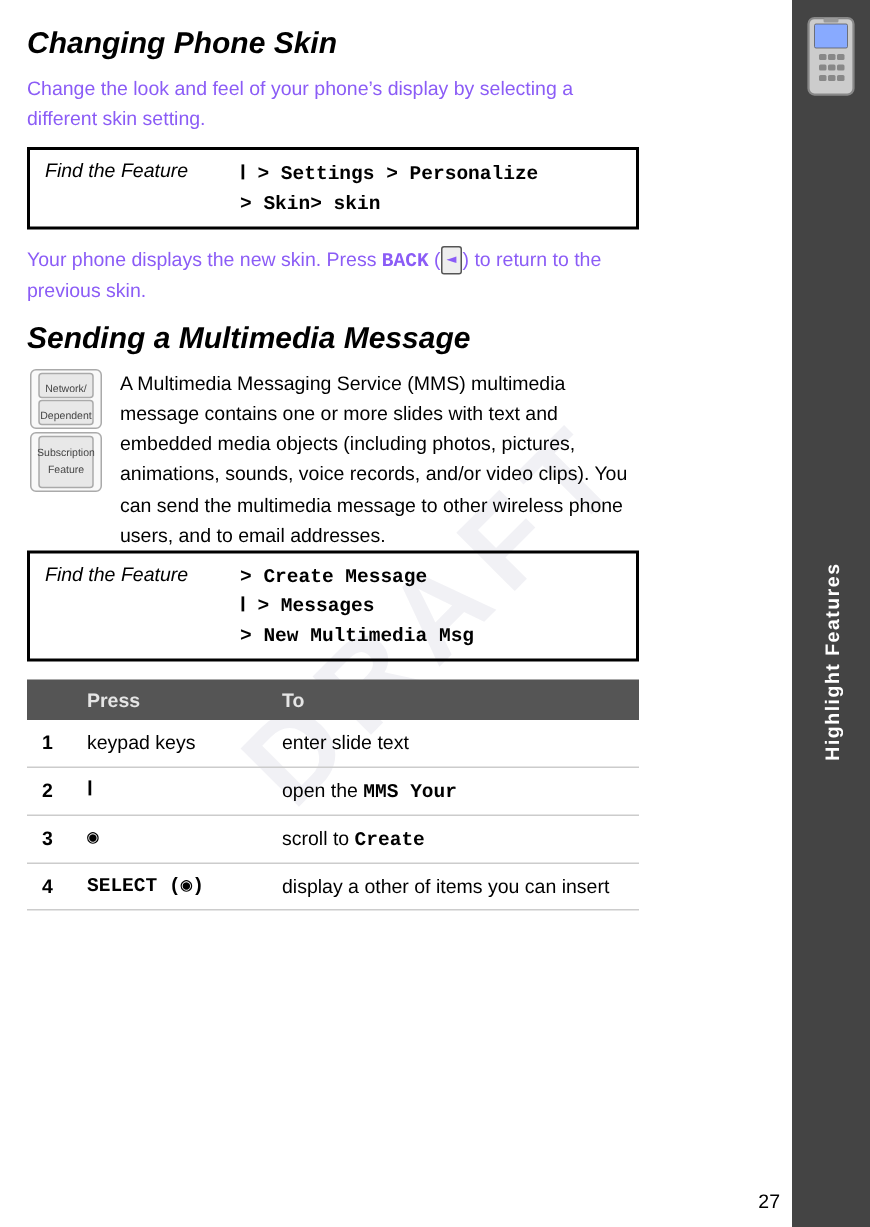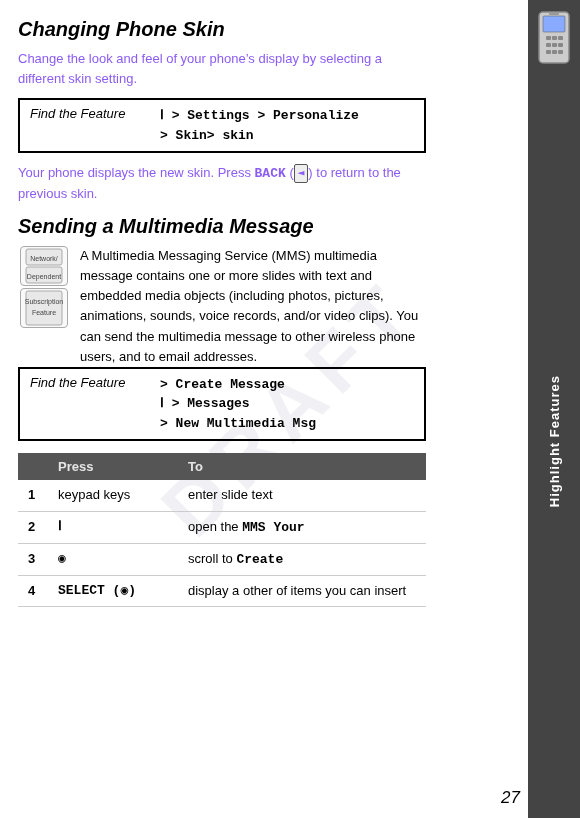--- a/index.html
+++ b/index.html
@@ -63,23 +63,22 @@
       transform: rotate(180deg);
       white-space: nowrap;
       letter-spacing: 1px;
     }
 
     
     .page-number-area {
       position: absolute;
       bottom: 10px;
       right: 60px;
-      font-size: 17px;
+      font-size: 13px;
       color: #000;
-      font-style: italic;
     }
 
     
     .main-content {
       width: 448px;
       padding: 18px 22px 18px 18px;
       position: relative;
     }
 
     

